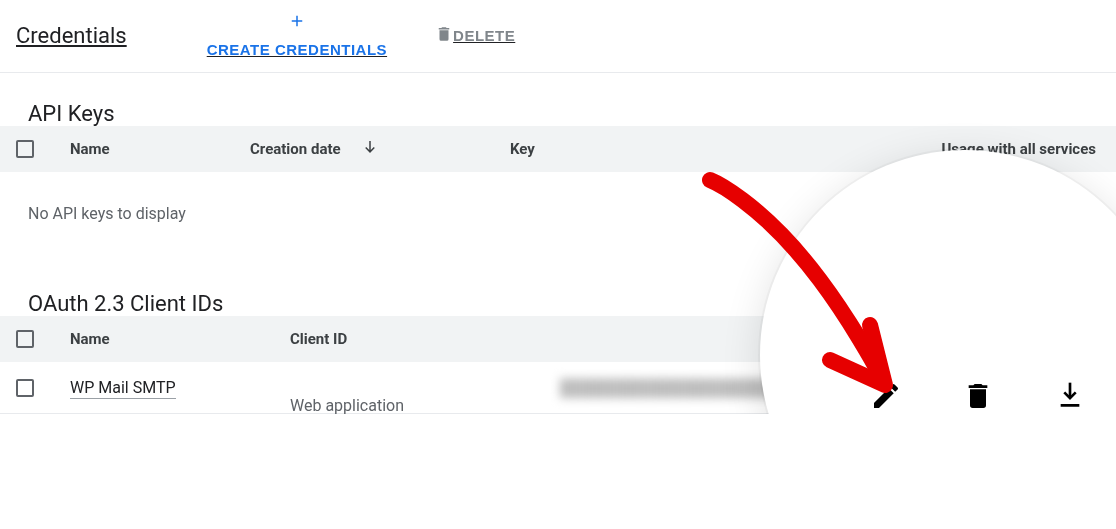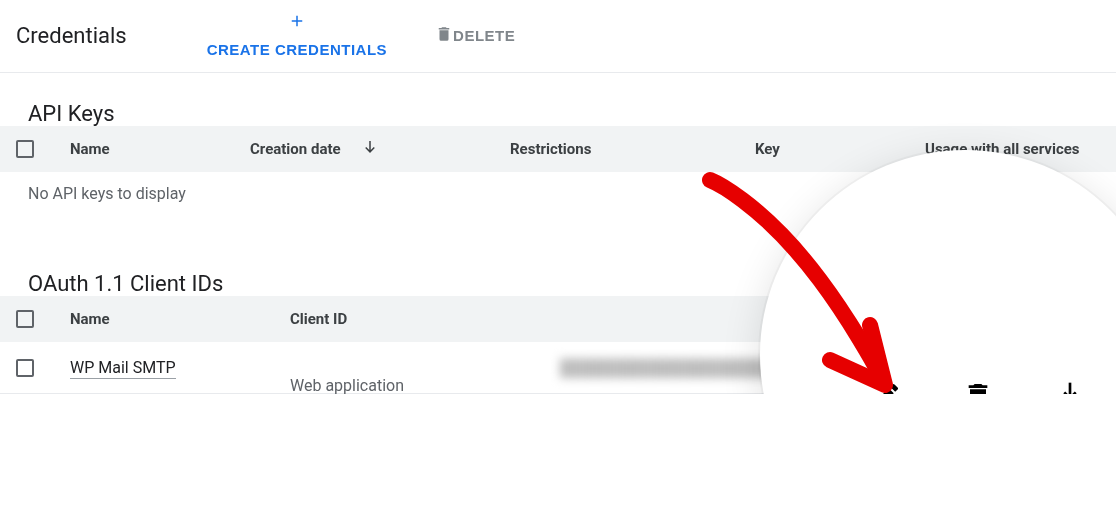--- a/index.html
+++ b/index.html
@@ -9,20 +9,21 @@
       background: #fff;
       width: 1116px;
       position: relative;
       overflow: hidden;
     }
     .header {
       display: flex;
       align-items: center;
       padding: 12px 16px 14px;
       border-bottom: 1px solid #e8eaed;
+      text-decoration: underline;
     }
     .page-title {
       font-size: 22px;
       font-weight: 400;
       color: #202124;
       margin-right: 80px;
     }
     .btn-create {
       display: flex;
       align-items: center;
@@ -75,25 +76,25 @@
     .checkbox {
       width: 18px; height: 18px;
       border: 2px solid #5f6368;
       border-radius: 2px;
       display: inline-block;
     }
     .api .col-name { width: 180px; }
     .api .col-date { width: 260px; display:flex; align-items:center; gap:20px; }
     .api .col-rest { width: 245px; }
     .api .col-key  { width: 170px; }
-    .api .col-usage{ flex:1; padding-right:4px; }
+    .api .col-usage{ flex:1; text-align:right; padding-right:4px; }
     .empty-msg {
       font-size: 16px;
       color: #5f6368;
-      padding: 12px 0 20px 28px;
+      padding: 32px 0 20px 28px;
     }
     .spacer { height: 20px; background:#fff; }
     .oauth-header {
       display: flex;
       align-items: center;
       background: #f1f3f4;
       height: 46px;
       padding: 0 16px;
       font-size: 15px;
       font-weight: 700;
@@ -181,31 +182,30 @@
       </div>
     <div class="col-name">Name</div>
     <div class="col-date">
       <span>Creation date</span>
       <span>
         <svg width="18" height="18" viewBox="0 0 24 24">
             <path fill="#3c4043" d="M11 4h2v12l4-4 1.4 1.4L12 20l-6.4-6.6L7 12l4 4z"></path>
           </svg>
       </span>
     </div>
-    <div class="col-rest">Restrictions</div>
     <div class="col-key">Key</div>
     <div class="col-usage">Usage with all services</div>
   </div>
   <div class="empty-msg">No API keys to display</div>
 </div>
 
 <div class="spacer"></div>
 
 <div class="section">
-  <div class="section-title">OAuth 1.1 Client IDs</div>
+  <div class="section-title">OAuth 2.3 Client IDs</div>
   <div class="oauth-header">
     <div class="col-check">
         <span class="checkbox"></span>
       </div>
     <div class="col-name">Name</div>
     <div class="col-cid">Client ID</div>
   </div>
   <div class="table-row">
     <div class="col-check">
         <span class="checkbox"></span>

